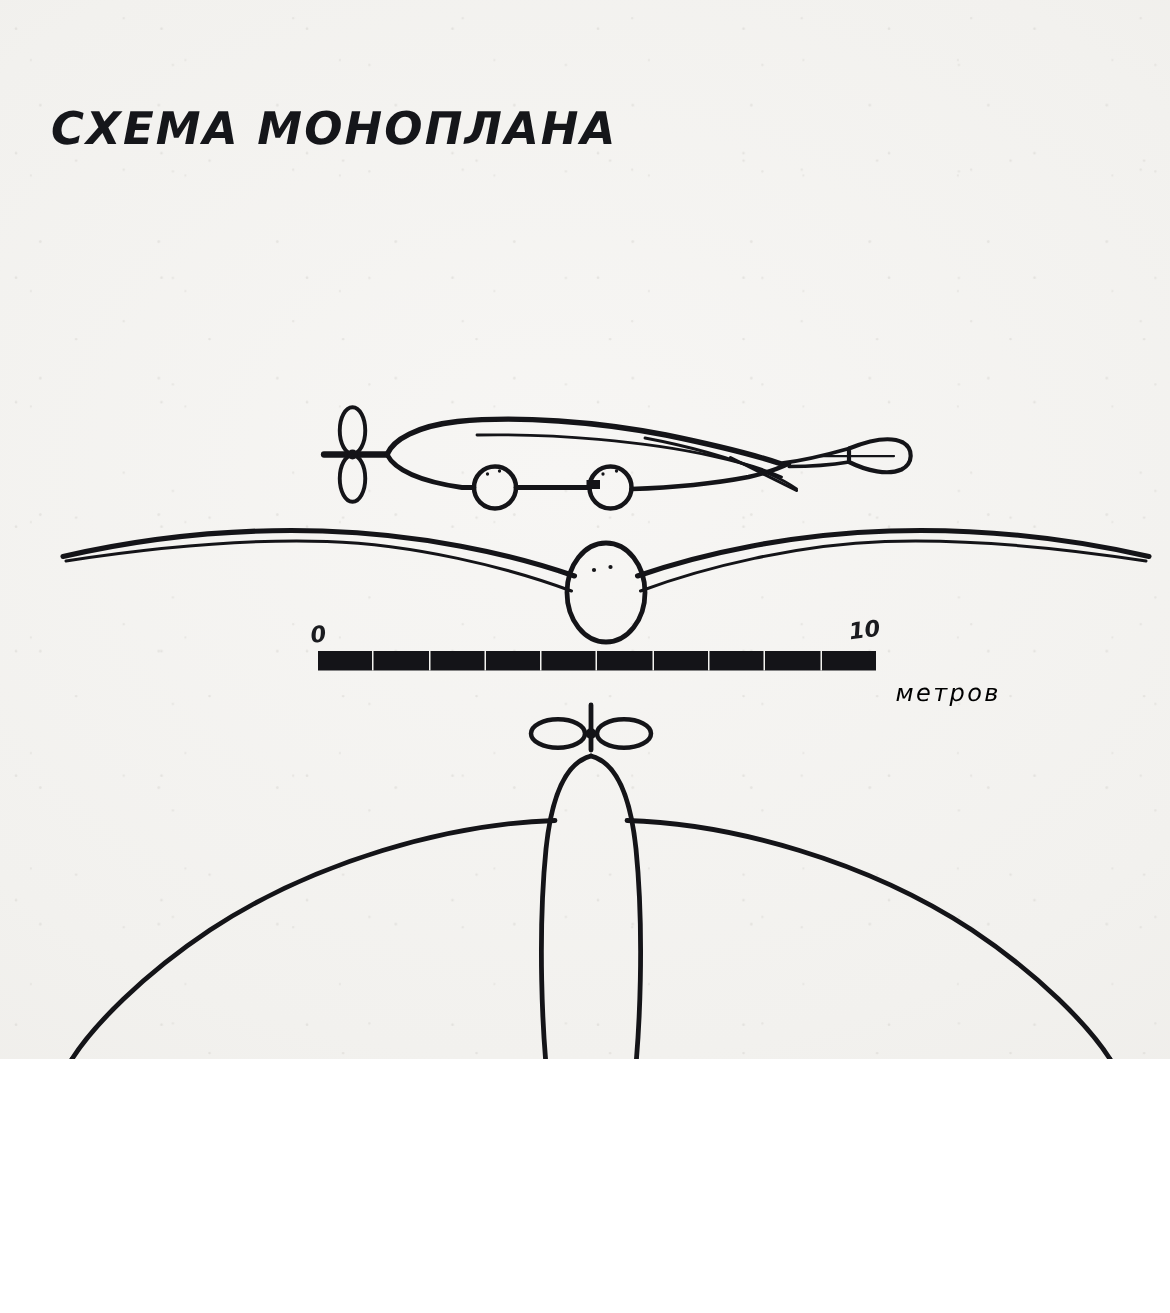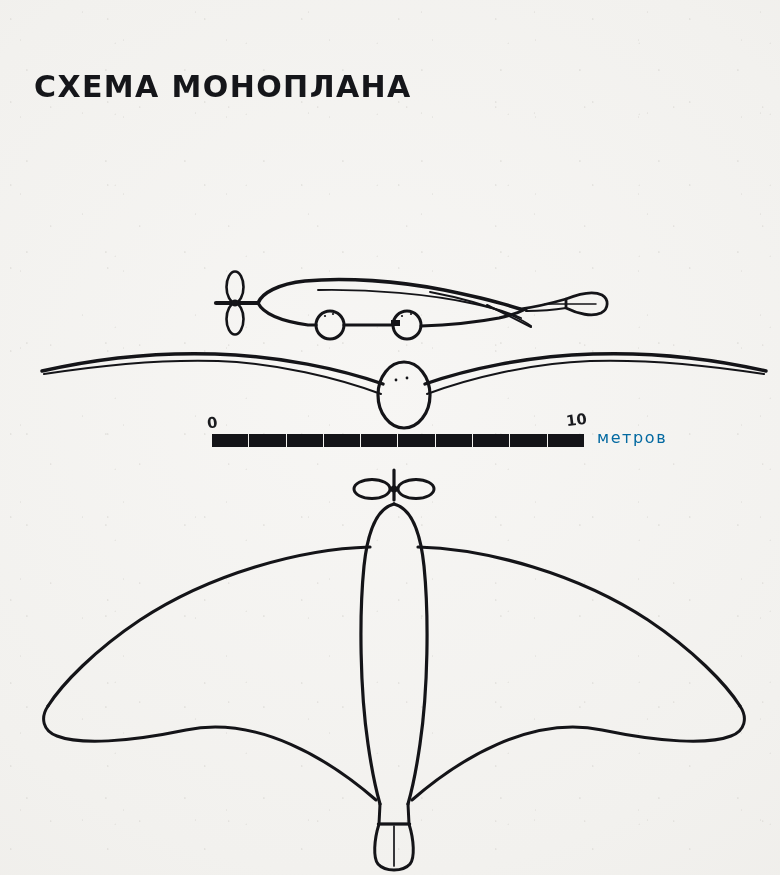--- a/index.html
+++ b/index.html
@@ -7,23 +7,24 @@
     margin: 0;
     padding: 0;
     background: #ffffff;
   }
   body {
     font-family: "Liberation Sans", sans-serif;
   }
   #page {
     position: relative;
     width: 780px;
-    height: 875px;
+    height: 706px;
     overflow: hidden;
     background: #f4f3f0;
+    font-style: italic;
   }
   
   #paper-texture {
     position: absolute;
     inset: 0;
     background:
       radial-gradient(ellipse 120% 100% at 48% 45%, #f7f6f4 0%, #f2f1ee 55%, #eceae6 100%);
     pointer-events: none;
   }
   #paper-speckle {
@@ -98,25 +99,25 @@
     font-size: 15px;
     font-weight: 600;
     color: #1a1b1f;
     transform: rotate(-7deg);
   }
   #scale-num-left  { left: 207px; top: 414px; }
   #scale-num-right { left: 566px; top: 411px; }
   #scale-units {
     position: absolute;
     left: 597px;
-    top: 428px;
+    top: 452px;
     font-family: "DejaVu Sans", "Liberation Sans", sans-serif;
     font-size: 16px;
     letter-spacing: 1.6px;
-    color: #0369a1;
+    color: #000000;
   }
 </style>
 </head>
 <body>
 
 <div id="page">
 
   <div id="paper-texture"></div>
   <div id="paper-speckle"></div>
 

